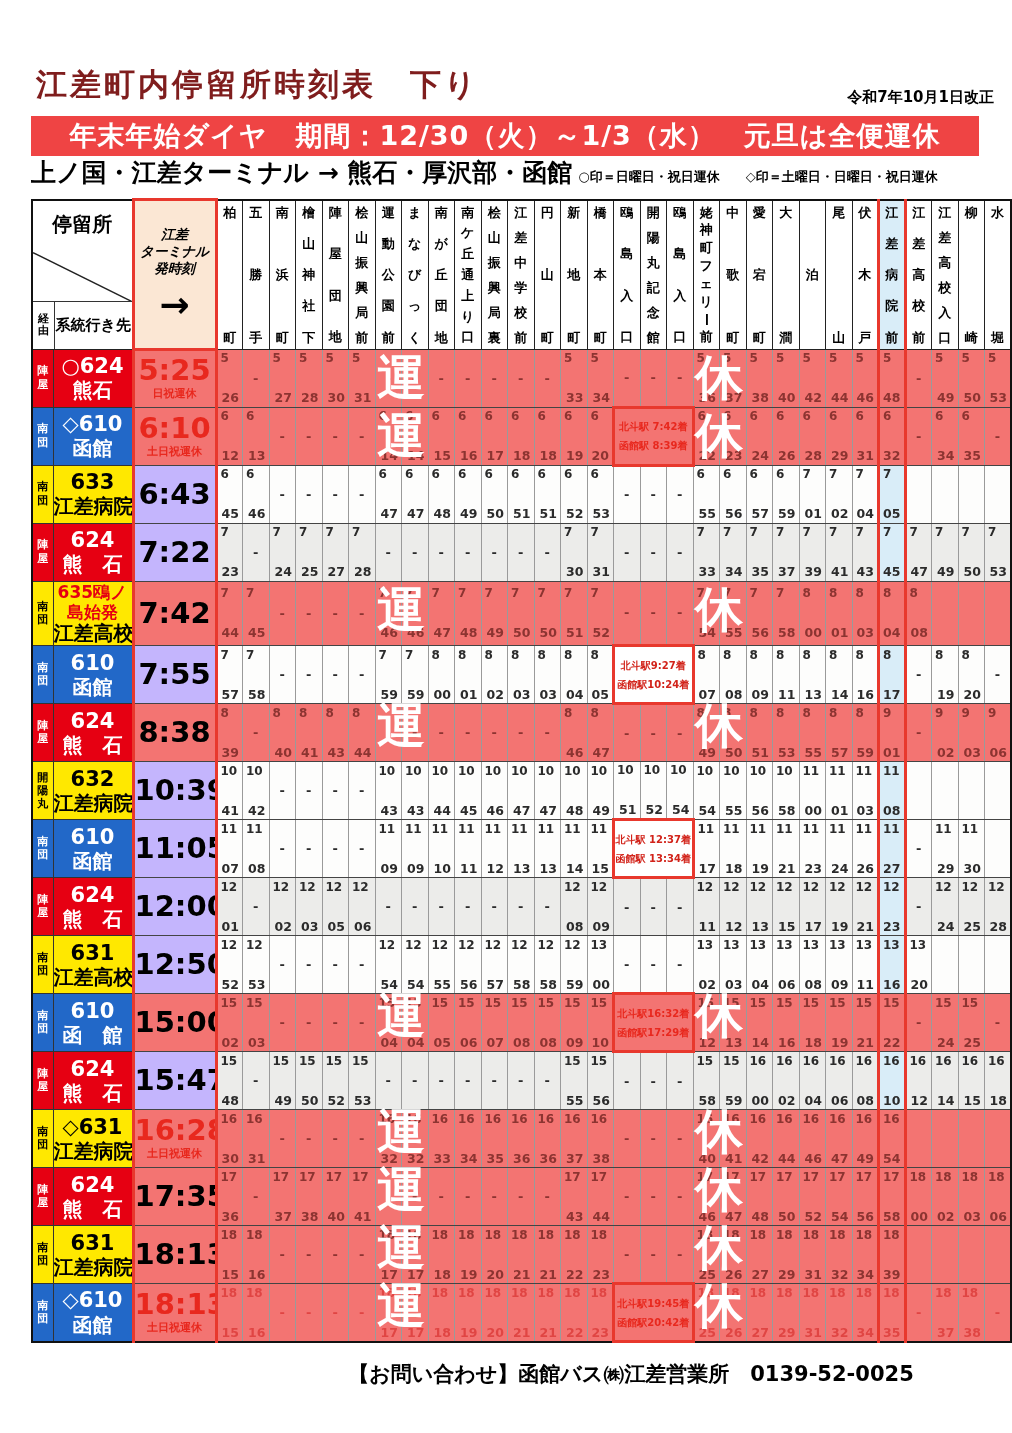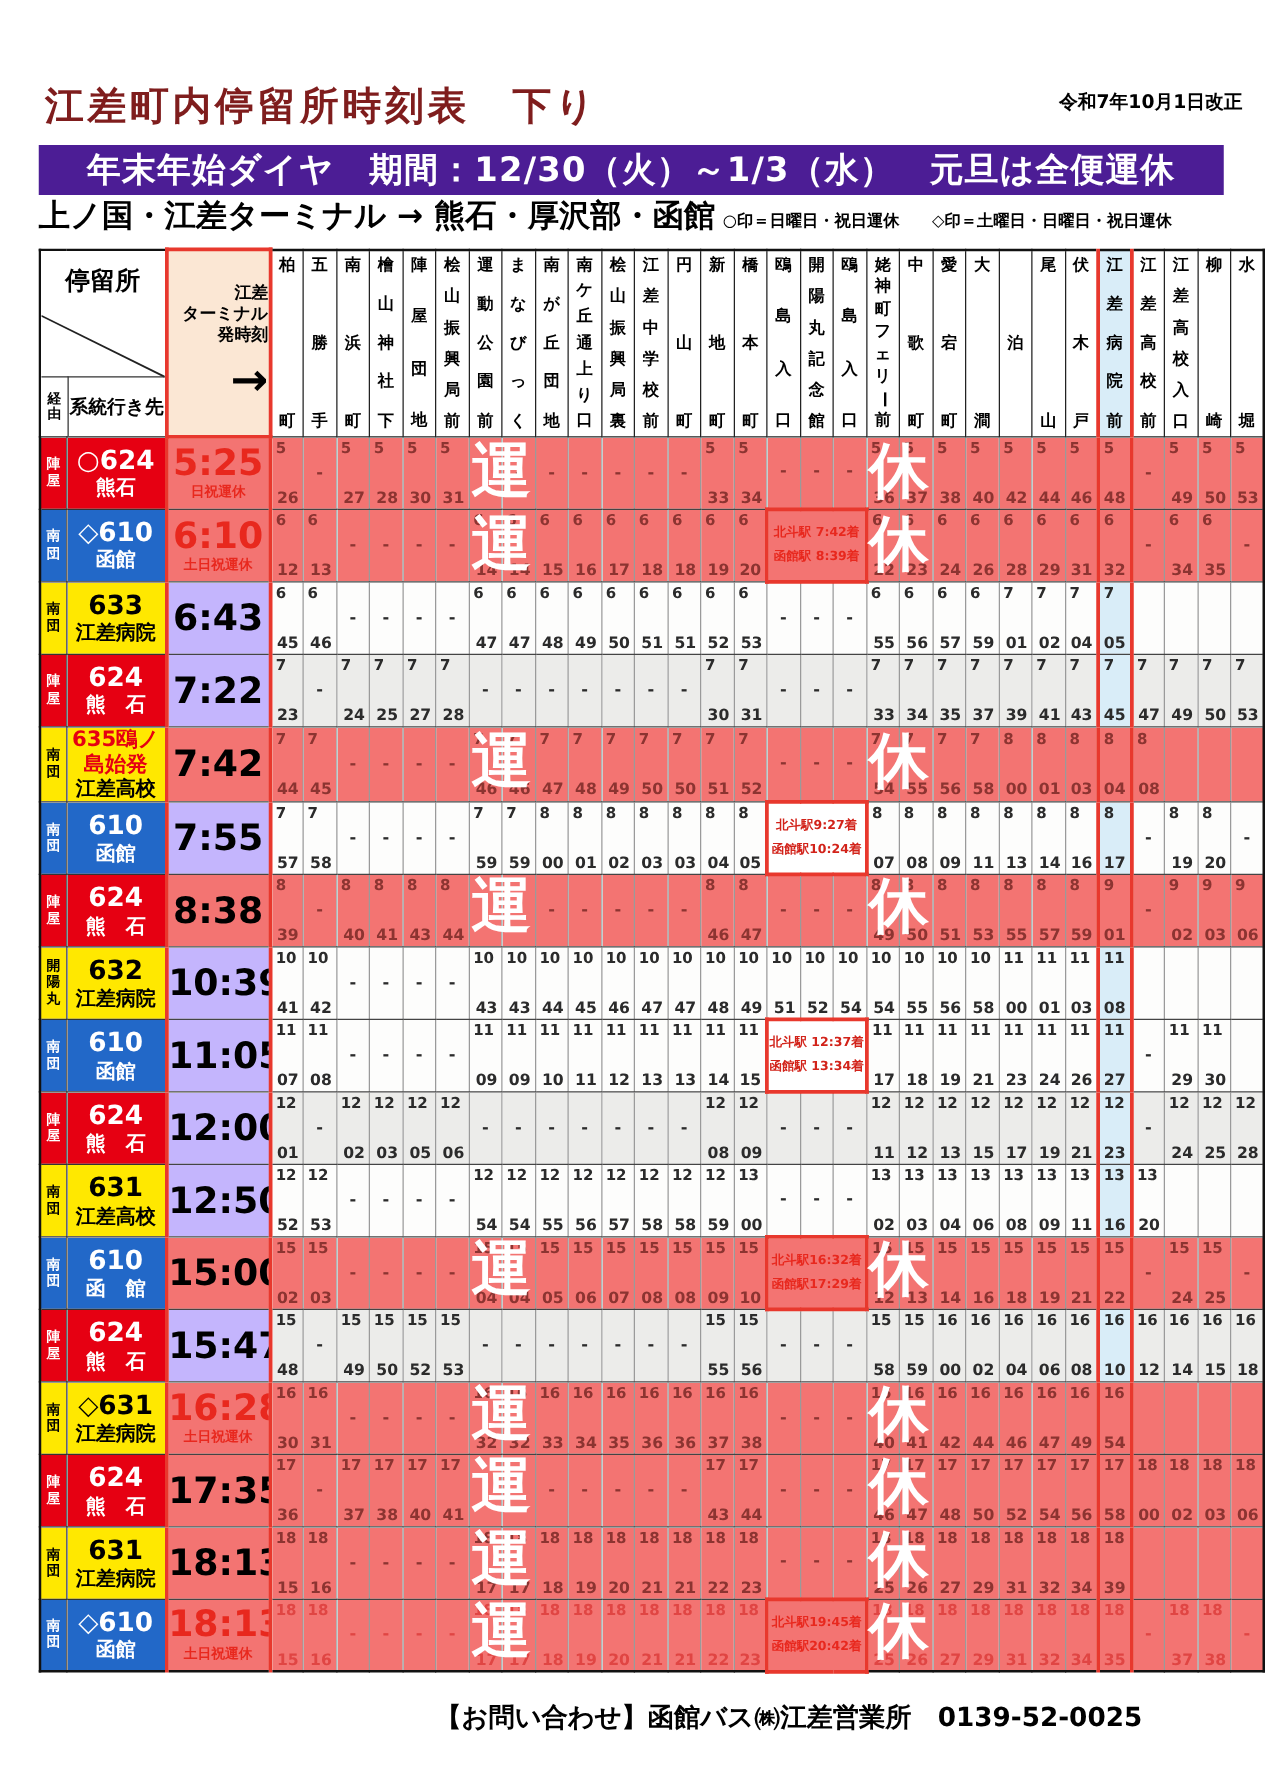--- a/index.html
+++ b/index.html
@@ -1,21 +1,21 @@
 <!DOCTYPE html>
 <html><head>
 <meta charset="utf-8">
 <style>
   html,body{margin:0;padding:0;background:#fff;}
   body{font-family:"DejaVu Sans","Liberation Sans",sans-serif;}
   #page{position:relative;width:1012px;height:1433px;background:#fff;overflow:hidden;}
 
   .title{position:absolute;left:36px;top:64px;font-size:31px;font-weight:bold;color:#7f1d1d;letter-spacing:3px;white-space:pre;}
-  .revision{position:absolute;right:18px;top:72px;font-size:15px;font-weight:bold;color:#000;}
-  .banner{position:absolute;left:31px;top:116px;width:948px;height:40px;background:#4c1d95;color:#fff;
+  .revision{position:absolute;right:18px;top:88px;font-size:15px;font-weight:bold;color:#000;}
+  .banner{position:absolute;left:31px;top:116px;width:948px;height:40px;background:#ef4444;color:#fff;
           font-size:27px;font-weight:bold;display:flex;align-items:center;justify-content:center;
           letter-spacing:1px;white-space:pre;}
   .subrow{position:absolute;left:31px;top:156px;width:978px;display:flex;align-items:flex-end;white-space:nowrap;}
   .subtitle{font-size:25px;font-weight:bold;color:#000;}
   .legend{font-size:13px;font-weight:bold;color:#000;margin-left:6px;margin-bottom:3px;}
 
   #twrap{position:absolute;left:31px;top:198px;width:979px;}
   table{border-collapse:collapse;table-layout:fixed;width:979px;border:2px solid #111;}
   th,td{padding:0;overflow:hidden;}
 
@@ -29,30 +29,30 @@
   .vchar.rot{transform:rotate(90deg);}
 
   th.corner{border:1px solid #222;position:relative;background:#fff;}
   .stoplabel{position:absolute;top:10px;left:0;right:0;text-align:center;font-size:20px;font-weight:bold;}
   .diag{position:absolute;left:0;top:0;width:100%;height:100%;}
   .cornerband{position:absolute;left:0;bottom:0;width:100%;height:48px;display:flex;}
   .keiyu{width:21px;border-right:1px solid #333;border-top:1px solid #333;display:flex;flex-direction:column;
          align-items:center;justify-content:center;font-size:11px;font-weight:bold;line-height:1.1;}
   .keitou{flex:1;display:flex;align-items:center;justify-content:center;font-size:15px;font-weight:bold;border-top:1px solid #333;}
 
-  th.timehead{border:3px solid #e8382d;background:#fbe7d4;vertical-align:middle;text-align:right;}
+  th.timehead{border:3px solid #e8382d;background:#fbe7d4;vertical-align:middle;text-align:center;font-style:italic;}
   .thline{font-size:13.5px;font-weight:bold;line-height:1.25;color:#000;}
   .arrow{font-size:36px;font-weight:bold;line-height:1;margin-top:10px;color:#000;}
 
   td.via{border:1px solid #333;text-align:center;vertical-align:middle;}
   .vstack2{display:flex;flex-direction:column;align-items:center;justify-content:center;gap:1px;font-size:11px;font-weight:bold;line-height:1.1;}
   td.route{border:1px solid #333;text-align:center;vertical-align:middle;}
   .rno{font-size:21px;font-weight:bold;line-height:1.2;}
   .rno.small{font-size:17px;color:#e60012;}
-  .dest{font-size:16px;font-weight:bold;line-height:1.15;white-space:pre;}
+  .dest{font-size:20px;font-weight:bold;line-height:1.15;white-space:pre;}
   .bg-red{background:#e60012;color:#fff;}
   .bg-blue{background:#2268c8;color:#fff;}
   .bg-yellow{background:#ffe800;color:#000;}
 
   td.time{border-left:3px solid #e8382d;border-right:3px solid #e8382d;border-top:1px solid #444;border-bottom:1px solid #444;
           background:#c4b5fd;text-align:center;vertical-align:middle;}
   .tval{font-size:29px;font-weight:bold;color:#000;line-height:1;}
   td.time.red .tval{color:#e8281e;}
   .tnote{font-size:11px;font-weight:bold;color:#e8281e;margin-top:1px;}
   td.time.susp{background:#f37472;}

